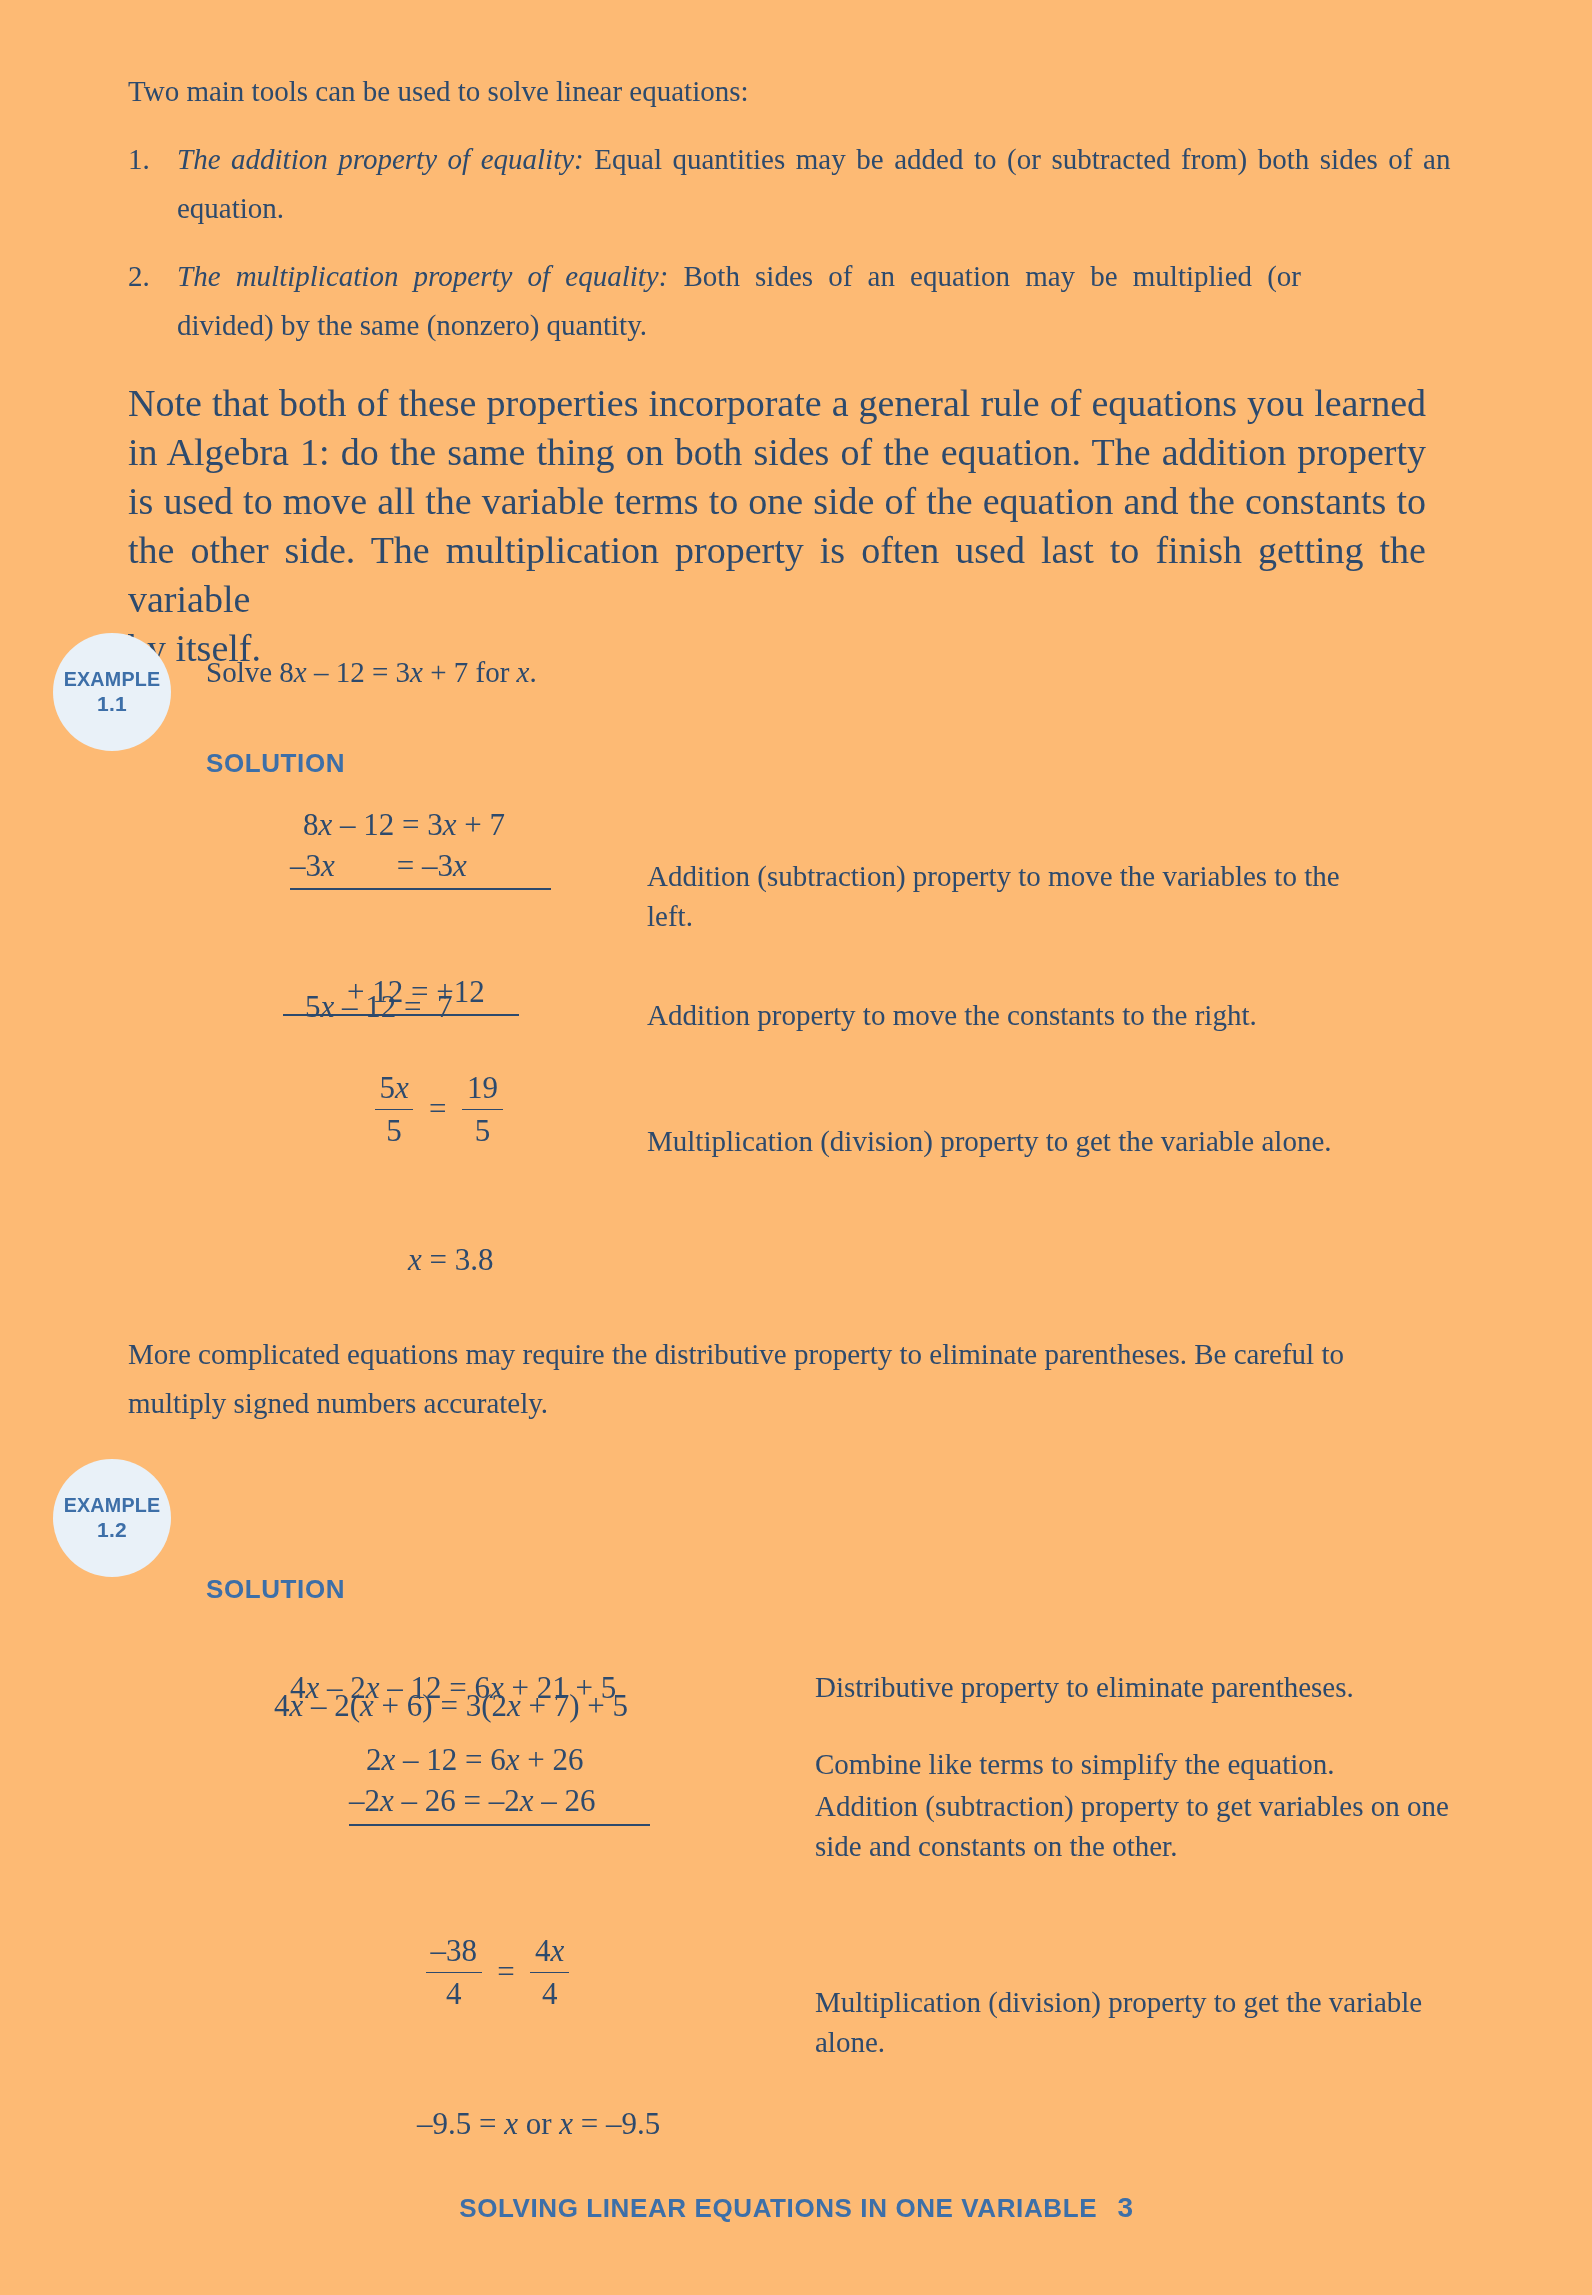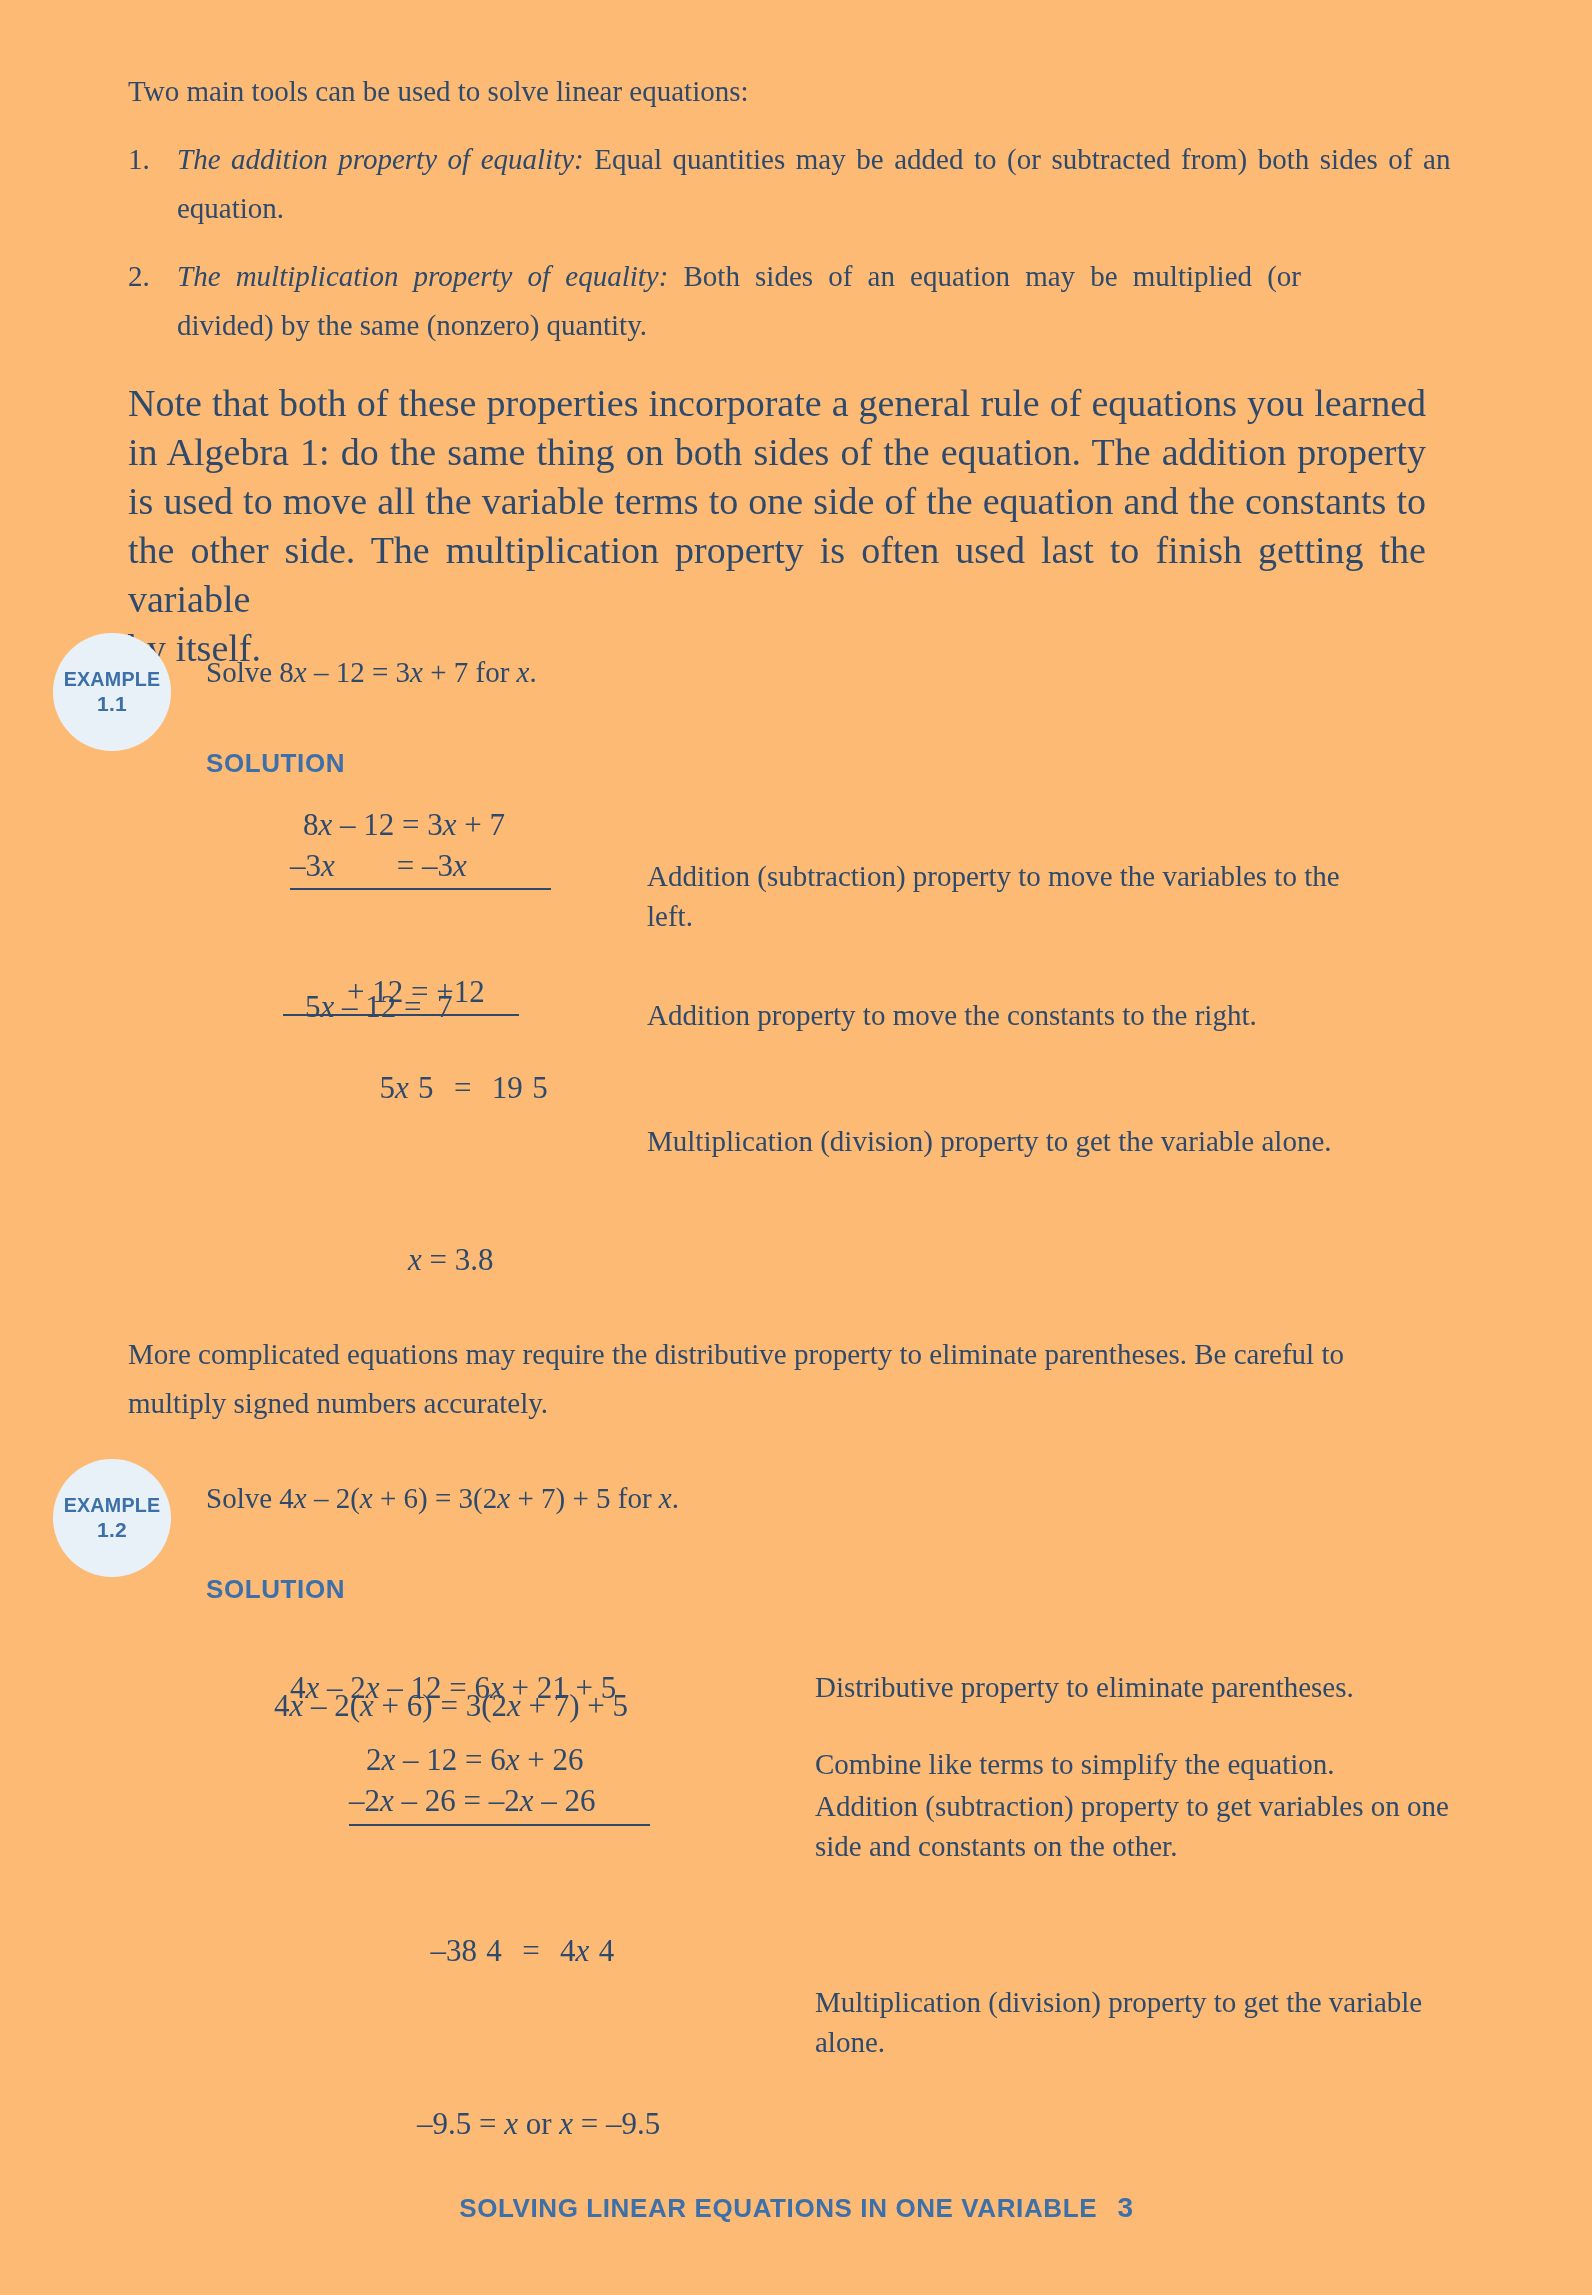--- a/index.html
+++ b/index.html
@@ -152,21 +152,21 @@
   .frac-row {
     position: absolute;
     display: flex;
     align-items: center;
     font-size: 31px;
     color: #2d4a6d;
     white-space: nowrap;
   }
   .frac {
     display: inline-flex;
-    flex-direction: row;
+    flex-direction: column;
     align-items: center;
     vertical-align: middle;
     margin: 0 4.7px;
   }
   .frac .num, .frac .den {
     font-size: 31px;
     line-height: 38px;
     padding: 0 4.7px;
   }
   .frac .bar {
@@ -284,21 +284,20 @@
   <div class="explain" style="left:647px; top:1121px; width:693px;">Multiplication (division) property to get the variable alone.</div>
 
   <div class="mid-para">More complicated equations may require the distributive property to eliminate parentheses. Be careful to multiply signed numbers accurately.</div>
 
   <div class="example-badge" style="left:46px; top:1452px;">
     <div class="disc"></div>
     <div class="ex-word">EXAMPLE</div>
     <div class="ex-num">1.2</div>
   </div>
 
-  <div class="example-title" style="left:206px; top:1479px;">Solve 4<i>x</i> – 2(<i>x</i> + 6) = 3(2<i>x</i> + 7) + 5 for <i>x</i>.</div>
 
   <div class="solution-label" style="left:206px; top:1574px;">SOLUTION</div>
 
   <div class="eq" style="left:274px; top:1685px;">4<i>x</i> – 2(<i>x</i> + 6) = 3(2<i>x</i> + 7) + 5</div>
 
   <div class="eq" style="left:290px; top:1667px;">4<i>x</i> – 2<i>x</i> – 12 = 6<i>x</i> + 21 + 5</div>
 
   <div class="eq" style="left:366px; top:1739px;">2<i>x</i> – 12 = 6<i>x</i> + 26</div>
 
   <div class="eq" style="left:349px; top:1780px;">–2<i>x</i> – 26 = –2<i>x</i> – 26</div>

